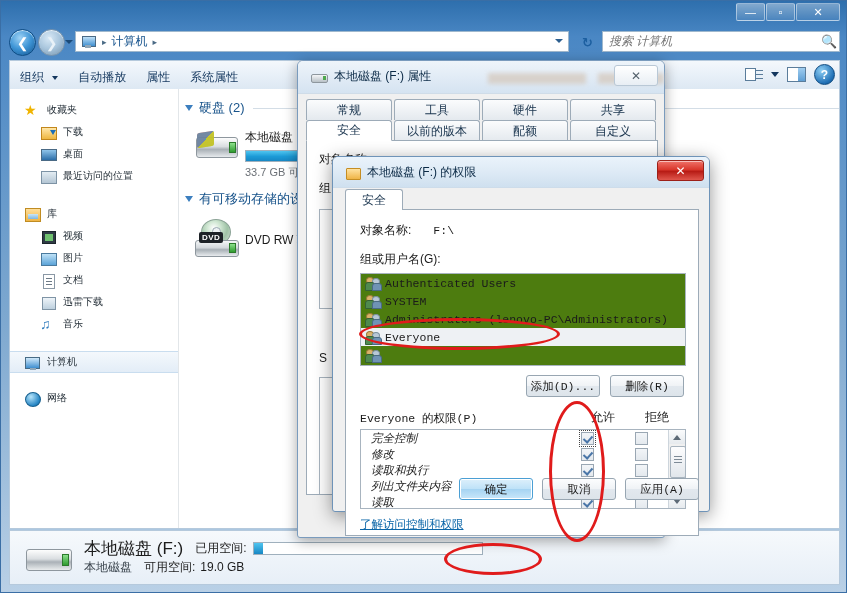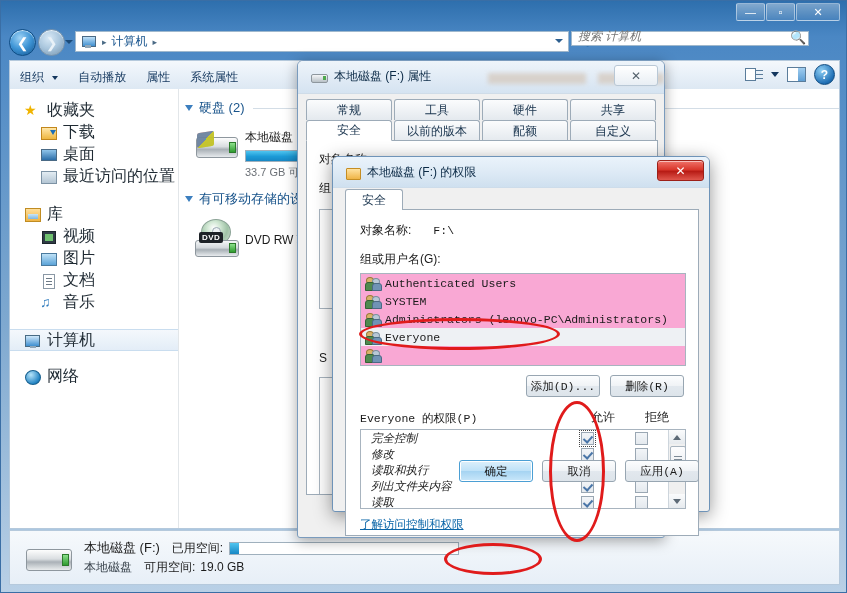--- a/index.html
+++ b/index.html
@@ -121,26 +121,26 @@
     border-top: 4px solid #2d5f8f;
   }
   .refresh-btn {
     position: absolute; left: 575px; top: 6px;
     width: 21px; height: 21px;
     border: 1px solid transparent;
     display: flex; align-items: center; justify-content: center;
     color: #1c5fa0; font-size: 13px; font-weight: bold;
   }
   .search-box {
-    position: absolute; left: 570px; top: 6px;
-    width: 238px; height: 15px;
+    position: absolute; left: 601px; top: 6px;
+    width: 238px; height: 21px;
     background: #ffffff;
     border: 1px solid #9fb8cd;
     box-sizing: border-box;
-    display: flex; align-items: flex-end;
+    display: flex; align-items: center;
   }
   .search-ph {
     flex: 1;
     font-style: italic;
     color: #767676;
     font-size: 12px;
     padding-left: 6px;
   }
   .search-icon {
     width: 20px; text-align: center;
@@ -248,21 +248,21 @@
     background: linear-gradient(to bottom, #f4f8fc, #e3edf7);
     border-top: 1px solid #c9ddef;
     border-bottom: 1px solid #c9ddef;
     height: 20px;
   }
   .nav-ico {
     width: 17px; height: 15px; margin-right: 6px;
     flex: 0 0 17px;
     position: relative;
   }
-  .nav-label { font-size: 16px; }
+  .nav-label { font-size: 10px; }
   .nav-spacer { height: 14px; }
 
   
   .ico-star {
     color: #f0b400; font-size: 14px; line-height: 15px;
   }
   .ico-dl {
     position: absolute; left: 1px; top: 2px;
     width: 14px; height: 11px;
     background: linear-gradient(to bottom, #ffe7a8, #eeb640);
@@ -482,21 +482,21 @@
   }
   .det-led {
     position: absolute; left: 40px; top: 16px;
     width: 5px; height: 10px;
     background: linear-gradient(to bottom, #8ce08c, #2f9c2f);
     border: 1px solid #2b7a2b;
   }
   .det-text { font-size: 12px; color: #1c1c1c; }
   .det-line { display: flex; align-items: center; height: 19px; }
   .det-k { color: #1c1c1c; }
-  .det-name { font-size: 13px; color: #1c1c1c; margin-right: 12px; }
+  .det-name { font-size: 17px; color: #1c1c1c; margin-right: 12px; }
   .det-sub { color: #38424b; margin-right: 12px; }
   .det-track {
     width: 230px; height: 13px;
     background: #ffffff;
     border: 1px solid #9fb0bd;
     margin-left: 6px;
     box-sizing: border-box;
     overflow: hidden;
   }
   .det-fill {
@@ -691,21 +691,21 @@
   .obj-line {
     display: flex; align-items: baseline;
     margin-bottom: 12px; white-space: nowrap;
   }
   .obj-label { margin-right: 22px; }
   .obj-value { font-size: 11.5px; }
   .grp-label { margin-bottom: 5px; white-space: nowrap; }
   .user-list {
     width: 326px; height: 93px;
     border: 1px solid #a8b4bf;
-    background: #f9a8d4;
+    background: #4d7c0f;
     box-sizing: border-box;
     overflow: hidden;
     position: relative;
   }
   .user-item {
     display: flex; align-items: center;
     height: 18px; padding-left: 4px;
     font-size: 11.5px;
     white-space: nowrap;
   }
@@ -828,21 +828,21 @@
     box-shadow: 0 3px 0 #7d8a96, 0 -3px 0 #7d8a96;
   }
   .perm-link {
     margin-top: 8px;
     font-size: 11.5px;
     color: #0b66a8;
     text-decoration: underline;
     display: inline-block;
   }
   .perm-footer {
-    position: absolute; left: 12px; bottom: 27px;
+    position: absolute; left: 12px; bottom: 9px;
     width: 354px; height: 26px;
     display: flex; justify-content: flex-end; align-items: center;
     gap: 9px;
   }
   .dlg-btn.default {
     background: linear-gradient(to bottom, #ddf0fb 0%, #bfe2f8 48%, #a6d4f2 52%, #c9e7fa 100%);
     border: 1px solid #4b9fd4;
     box-shadow: 0 0 0 1px #ffffff inset;
   }
 
@@ -973,20 +973,26 @@
             <div class="nav-ico">
                 <div class="ico-pic"></div>
               </div>
             <span class="nav-label">图片</span>
           </div>
           <div class="nav-row child">
             <div class="nav-ico">
                 <div class="ico-doc"></div>
               </div>
             <span class="nav-label">文档</span>
+          </div>
+          <div class="nav-row child">
+            <div class="nav-ico">
+                <div class="ico-thunder"></div>
+              </div>
+            <span class="nav-label">迅雷下载</span>
           </div>
           <div class="nav-row child">
             <div class="nav-ico"><span class="ico-music">♫</span></div>
             <span class="nav-label">音乐</span>
           </div>
         </div>
 
         <div class="nav-spacer"></div>
 
         <div class="nav-row header selected">

